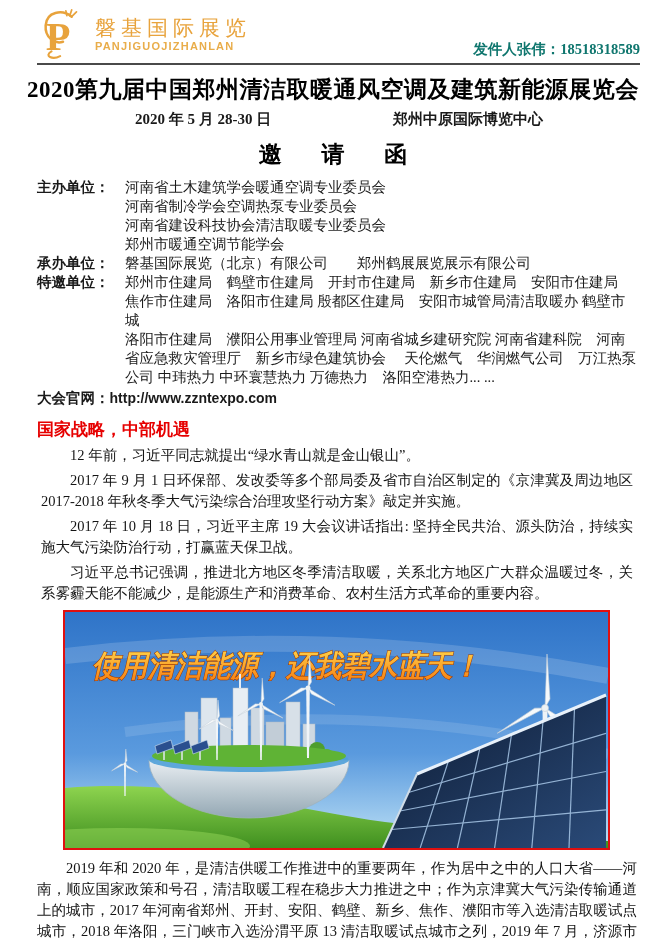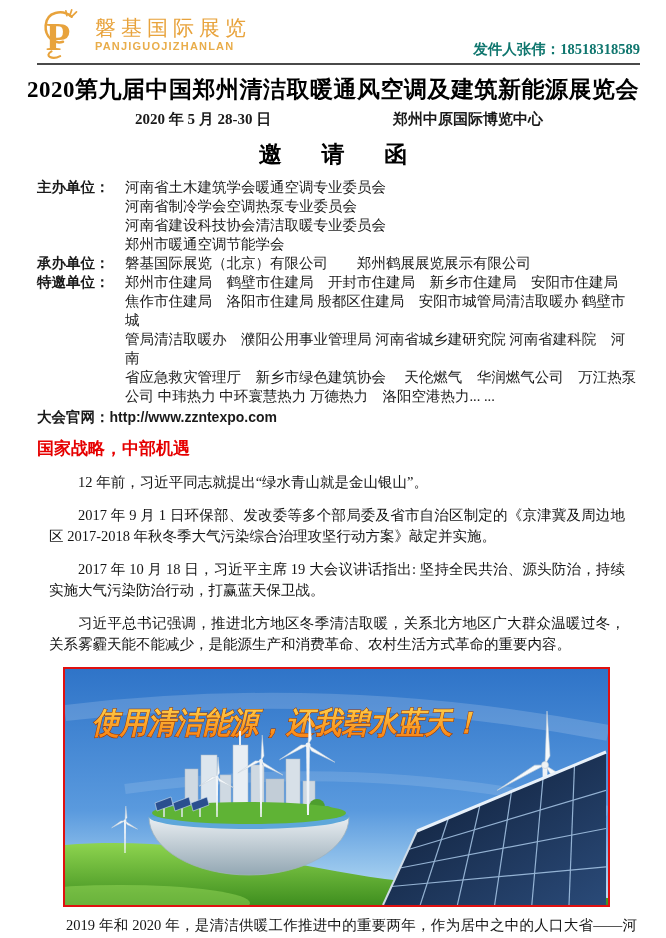--- a/index.html
+++ b/index.html
@@ -31,21 +31,21 @@
   .orgs{margin:8px 29px 0 37px;font-size:14.5px;line-height:19px;}
   .org-row{display:flex;}
   .org-label{width:88px;flex:0 0 auto;font-weight:bold;}
   .org-lines{flex:1;}
   .site-line{margin:1px 29px 0 37px;font-size:14.5px;line-height:20px;font-weight:bold;}
   .site-url{font-family:"Liberation Sans","DejaVu Sans",sans-serif;font-size:14px;}
   
   .red-head{margin:10px 29px 0 37px;font-size:17px;font-weight:bold;color:#e60000;
             font-family:"Liberation Sans","DejaVu Sans",sans-serif;}
   .paras{margin:3px 29px 0 37px;}
-  .paras p, .closing{margin:12px;font-size:14.5px;line-height:21px;text-align:justify;
+  .paras p, .closing{margin:4px;font-size:14.5px;line-height:21px;text-align:justify;
            text-indent:2em;color:#141414;}
   .closing{margin:8px 29px 0 37px;}
   
   .banner{box-sizing:border-box;margin:6px 0 0 63px;width:547px;height:240px;
           border:2px solid #e01010;background:#0f766e;}
   .banner svg{display:block;width:543px;height:236px;}
 </style>
 </head>
 <body>
 
@@ -89,21 +89,21 @@
         <div class="org-label">承办单位：</div>
         <div class="org-lines">
           <div>磐基国际展览（北京）有限公司　　郑州鹤展展览展示有限公司</div>
         </div>
       </div>
       <div class="org-row">
         <div class="org-label">特邀单位：</div>
         <div class="org-lines">
           <div>郑州市住建局　鹤壁市住建局　开封市住建局　新乡市住建局　安阳市住建局</div>
           <div>焦作市住建局　洛阳市住建局 殷都区住建局　安阳市城管局清洁取暖办 鹤壁市城</div>
-          <div>管局清洁取暖办　濮阳公用事业管理局 河南省城乡建研究院 河南省建科院　河南</div>
+          <div>洛阳市住建局　濮阳公用事业管理局 河南省城乡建研究院 河南省建科院　河南</div>
           <div>省应急救灾管理厅　新乡市绿色建筑协会　 天伦燃气　华润燃气公司　万江热泵</div>
           <div>公司 中玮热力 中环寰慧热力 万德热力　洛阳空港热力... ...</div>
         </div>
       </div>
     </div>
 
   <div class="site-line">
     <span>大会官网：</span><span class="site-url">http://www.zzntexpo.com</span>
   </div>
 

